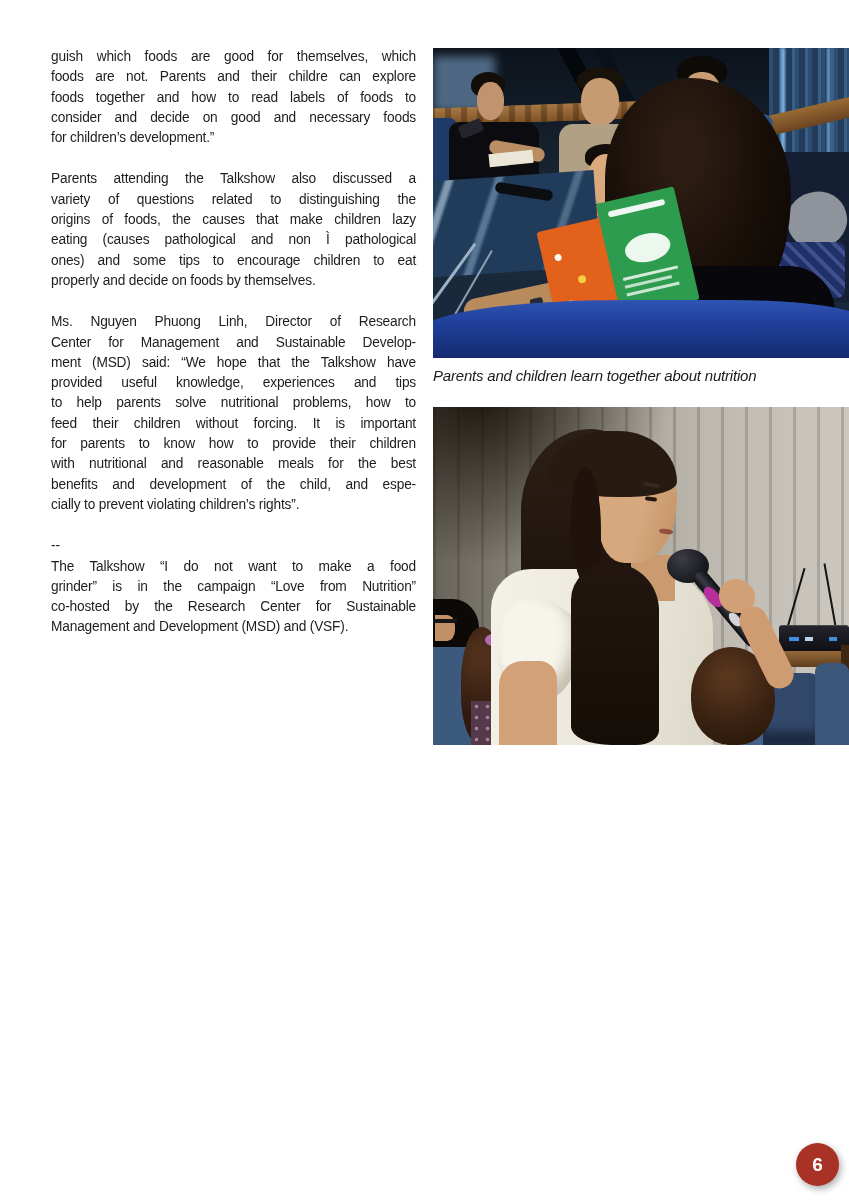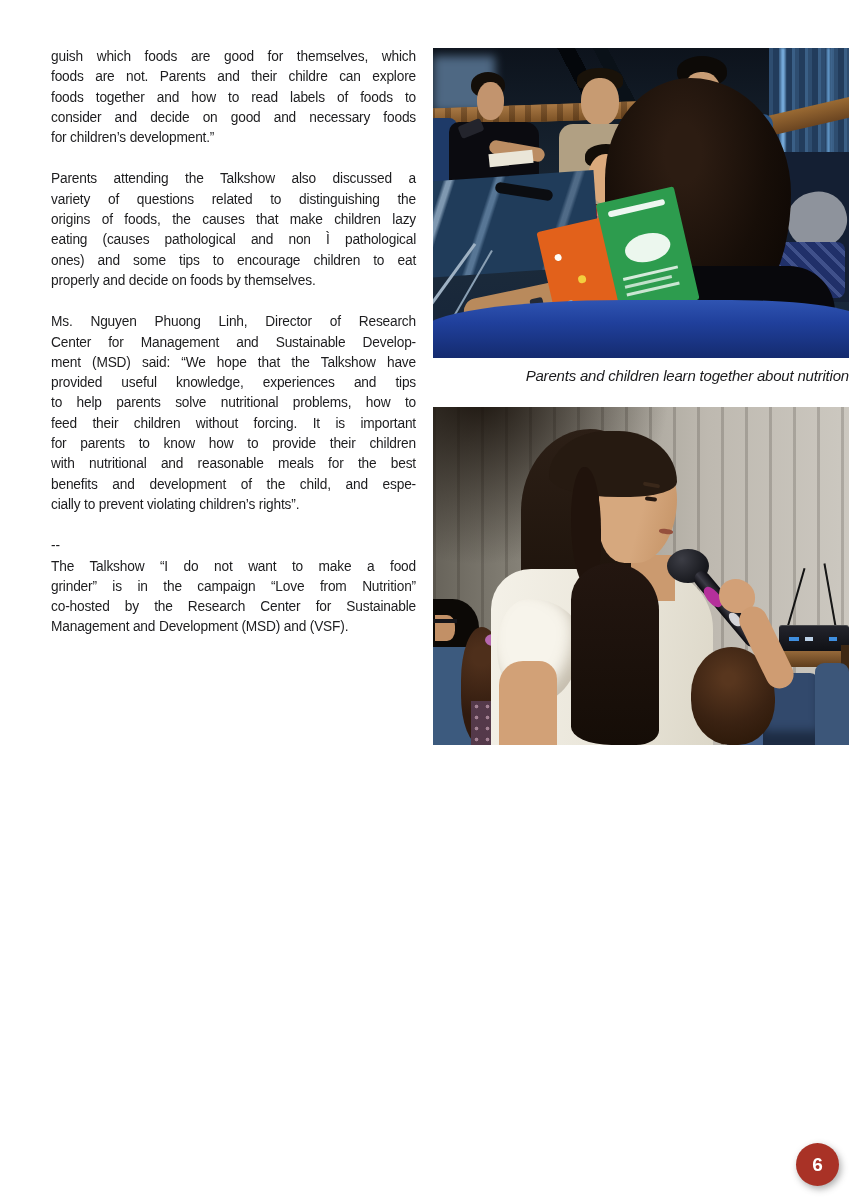--- a/index.html
+++ b/index.html
@@ -9,21 +9,21 @@
   
   .text-col { position:absolute; left:51px; top:46px; width:404px;
               transform:scaleX(0.9035); transform-origin:0 0;
               color:#1d1d1f; font-size:15.2px; line-height:20.3px; letter-spacing:-0.2px; }
   .para { margin:0 0 21px 0; }
   .para.tight { margin:2px 0 0 0; }
   .line { text-align:justify; text-align-last:justify; }
   .line.last { text-align-last:auto; }
 
   
-  .caption { position:absolute; left:433px; width:416px; text-align:right; font-style:italic;
+  .caption { position:absolute; left:433px; width:416px; text-align:left; font-style:italic;
              font-size:15px; letter-spacing:-0.2px; color:#1b1b1d; line-height:20px; }
   #cap1 { top:366px; }
   #cap2 { top:750px; }
 
   
   .badge { position:absolute; left:796px; top:1143px; width:43px; height:43px; border-radius:50%;
            background:#a93226; color:#fff; font-size:19px; font-weight:bold;
            display:flex; align-items:center; justify-content:center;
            box-shadow:2px 3px 7px rgba(70,70,70,.45); }
 

